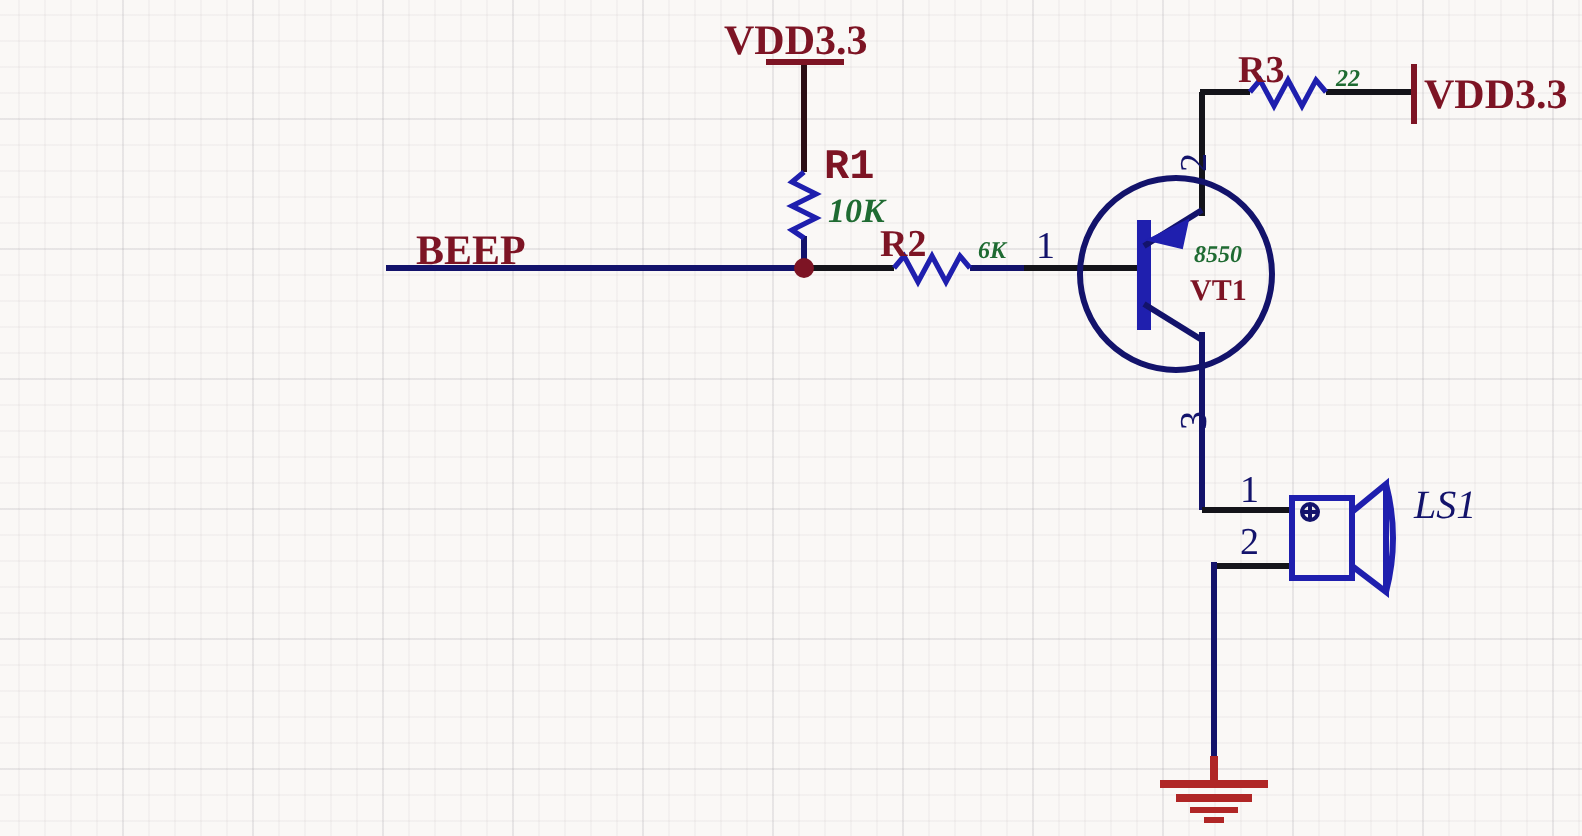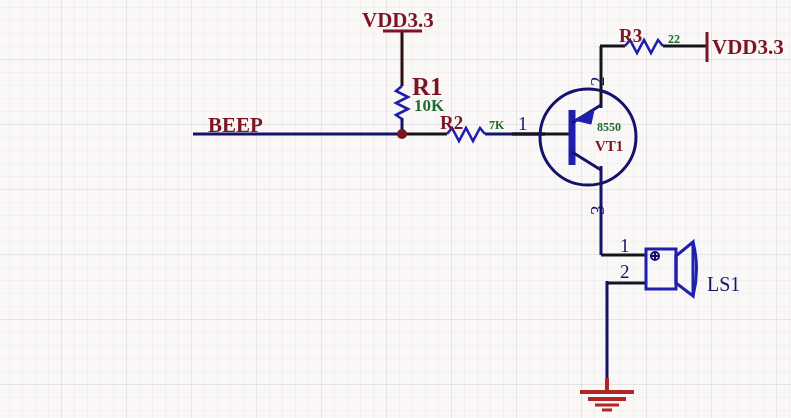--- a/index.html
+++ b/index.html
@@ -45,20 +45,21 @@
   }
   .lbl-dred {
     color: #7d1424;
     font-weight: bold;
   }
   .lbl-navy {
     color: #13136b;
   }
   .lbl-green {
     color: #1f6b32;
+    font-style: italic;
     font-weight: bold;
     font-family: "Liberation Serif", "DejaVu Serif", serif;
   }
   .rot90 {
     transform: rotate(-90deg);
     transform-origin: left top;
   }
   
   #cn-title {
     position: absolute;
@@ -165,35 +166,35 @@
 
   </svg>
 
 
   <div class="lbl lbl-dred" style="left:362px; top:10px; font-size:21px;">VDD3.3</div>
 
   <div class="lbl lbl-dred" style="left:712px; top:37px; font-size:21px;">VDD3.3</div>
 
   <div class="lbl lbl-dred" style="left:208px; top:115px; font-size:21px;text-align:right;">BEEP</div>
 
-  <div class="lbl lbl-dred" style="left:412px; top:74px; font-size:25px;">R1</div>
+  <div class="lbl lbl-dred" style="left:412px; top:74px; font-size:21px;font-family:Liberation Mono, monospace;">R1</div>
   <div class="lbl lbl-green" style="left:414px; top:97px; font-size:17px;">10K</div>
 
   <div class="lbl lbl-dred" style="left:440px; top:113px; font-size:19px;">R2</div>
-  <div class="lbl lbl-green" style="left:489px; top:119px; font-size:12px;">7K</div>
+  <div class="lbl lbl-green" style="left:489px; top:119px; font-size:12px;">6K</div>
 
   <div class="lbl lbl-dred" style="left:619px; top:26px; font-size:19px;text-align:center;">R3</div>
   <div class="lbl lbl-green" style="left:668px; top:33px; font-size:12px;">22</div>
 
   <div class="lbl lbl-navy" style="left:518px; top:114px; font-size:19px;">1</div>
 
   <div class="lbl lbl-dred" style="left:595px; top:139px; font-size:15px;">VT1</div>
   <div class="lbl lbl-green" style="left:597px; top:121px; font-size:12px;">8550</div>
 
   <div class="lbl lbl-navy rot90" style="left:588px; top:86px; font-size:19px;">2</div>
   <div class="lbl lbl-navy rot90" style="left:588px; top:215px; font-size:19px;">3</div>
 
   <div class="lbl lbl-navy" style="left:620px; top:236px; font-size:19px;">1</div>
   <div class="lbl lbl-navy" style="left:620px; top:262px; font-size:19px;">2</div>
 
-  <div class="lbl lbl-navy" style="left:707px; top:274px; font-size:20px;">LS1</div>
+  <div class="lbl lbl-navy" style="left:707px; top:243px; font-size:20px;font-style:italic;">LS1</div>
 
 </div>
 
 </body></html>

